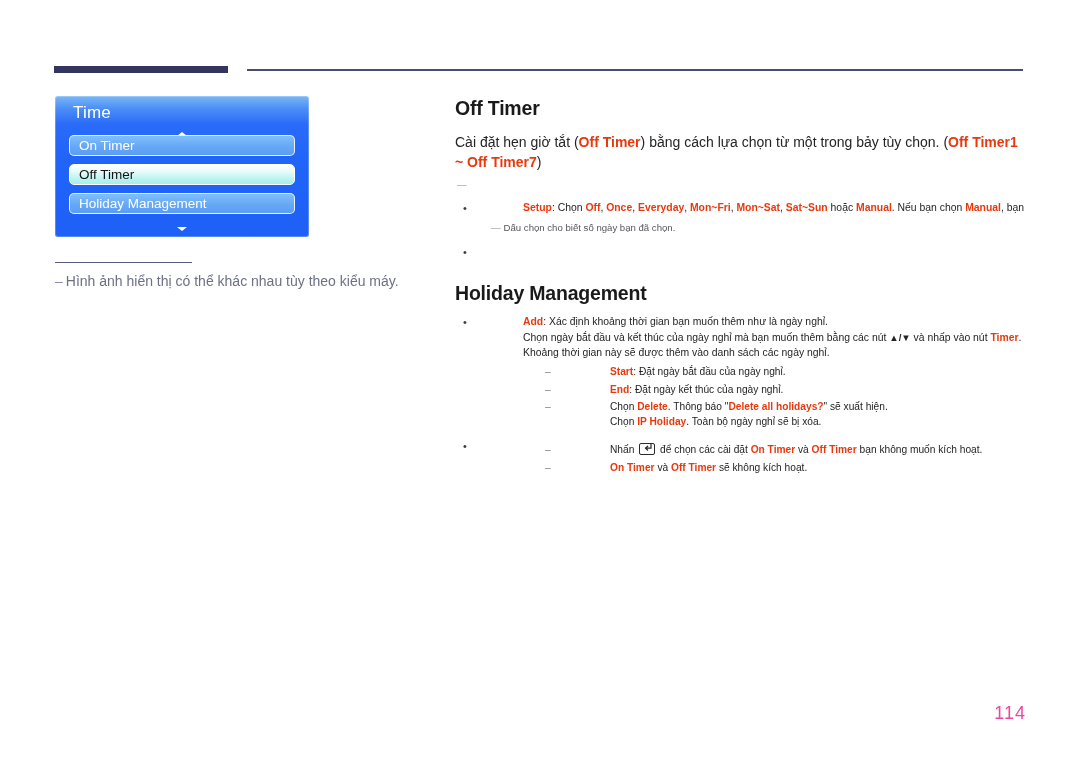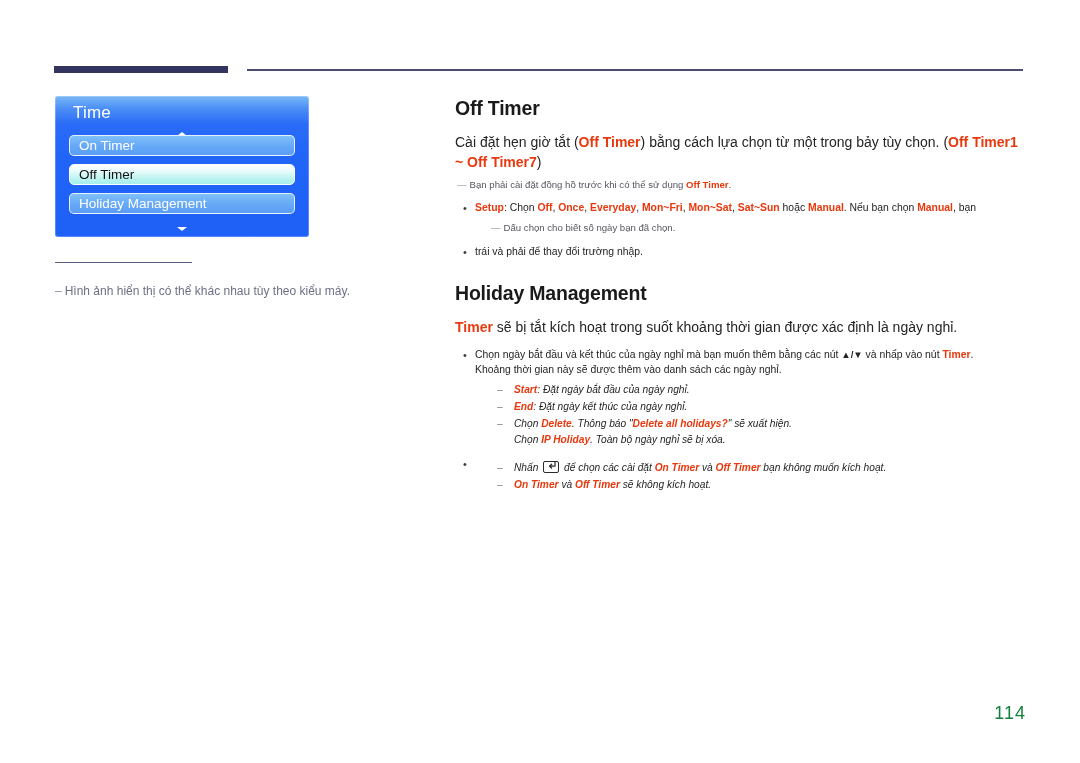--- a/index.html
+++ b/index.html
@@ -97,23 +97,23 @@
 
   
   .note-rule {
     position: absolute;
     left: 55px; top: 262px;
     width: 137px; height: 1px;
     background: #5a5c80;
   }
   .note-txt {
     position: absolute;
-    left: 55px; top: 284px;
+    left: 55px; top: 273px;
     width: 300px;
-    font-size: 12px;
+    font-size: 14px;
     color: #6d6f86;
     white-space: nowrap;
   }
   .note-dash { color: #8e90a5; margin-right: 3px; }
 
   
   .main {
     position: absolute;
     left: 455px; top: 97px;
     width: 570px;
@@ -161,36 +161,36 @@
     color: #242424;
   }
   .bl .dot {
     flex: 0 0 20px;
     text-align: left;
     padding-left: 8px;
     color: #3a3a3a;
     font-size: 11px;
     line-height: 1.48;
   }
-  .bl .bd { flex: 1 1 auto; }
+  .bl .bd { flex: 1 1 auto; margin-left: 48px; }
 
   
   .sb {
     display: flex;
     margin-top: 2px;
     font-size: 10.2px;
     line-height: 1.5;
     color: #242424;
   }
   .sb .dash {
     flex: 0 0 17px;
     color: #7e7f8a;
     letter-spacing: -1px;
   }
-  .sb .bd { flex: 1 1 auto; font-style: italic; }
+  .sb .bd { flex: 1 1 auto; }
   .sublist { margin-top: 4px; margin-left: 22px; }
 
   .contline { display: block; }
 
   
   .enterkey {
     display: inline-block;
     border: 1.4px solid #2a2a2a;
     border-radius: 2px;
     padding: 0 2px 0 3px;
@@ -204,21 +204,21 @@
   }
   .enterkey svg { display: block; }
 
   .updown { font-size: 9.5px; letter-spacing: 0px; }
 
   
   .pageno {
     position: absolute;
     right: 54px; top: 703px;
     font-size: 18px;
-    color: #15803d;
+    color: #ec4899;
     letter-spacing: 1px;
   }
 </style>
 </head>
 <body>
 
 <div class="page">
 
   <div class="hdr-bar"></div>
   <div class="hdr-line"></div>
@@ -253,49 +253,47 @@
   </div>
 
   <div class="main">
 
     <h1 class="sec">Off Timer</h1>
 
     <p class="body"><span>Cài đặt hẹn giờ tắt (</span><span class="red">Off Timer</span><span>) bằng cách lựa chọn từ một trong bảy tùy chọn. (</span><span class="red">Off Timer1 ~ Off Timer7</span><span>)</span></p>
 
     <div class="dashnote">
       <span class="em">—</span>
-      <span><span>Bạn phải cài đặt đồng hồ trước khi có thể sử dụng </span><span class="red">Off Timer</span><span>.</span></span>
     </div>
 
     <div class="bl">
       <div class="dot">•</div>
       <div class="bd">
         <span class="contline"><span class="red">Setup</span><span>: Chọn </span><span class="red">Off</span>, <span class="red">Once</span>, <span class="red">Everyday</span>, <span class="red">Mon~Fri</span>, <span class="red">Mon~Sat</span>, <span class="red">Sat~Sun</span><span> hoặc </span><span class="red">Manual</span><span>. Nếu bạn chọn </span><span class="red">Manual</span><span>, bạn</span></span>
       </div>
     </div>
 
     <div class="dashnote indent">
       <span class="em">—</span>
       <span>Dấu chọn cho biết số ngày bạn đã chọn.</span>
     </div>
 
     <div class="bl">
       <div class="dot">•</div>
       <div class="bd">
-        <span class="contline">trái và phải để thay đổi trường nhập.</span>
       </div>
     </div>
 
     <h1 class="sec second">Holiday Management</h1>
 
-    <p class="body"><span class="red">Timer</span><span> sẽ bị tắt kích hoạt trong suốt khoảng thời gian được xác định là ngày nghỉ.</span></p>
 
     <div class="bl">
       <div class="dot">•</div>
       <div class="bd">
+        <span class="contline"><span class="red">Add</span><span>: Xác định khoảng thời gian bạn muốn thêm như là ngày nghỉ.</span></span>
         <span class="contline"><span>Chọn ngày bắt đầu và kết thúc của ngày nghỉ mà bạn muốn thêm bằng các nút </span><span class="bold updown">▲/▼</span><span> và nhấp vào nút </span><span class="red">Timer</span><span>.</span></span>
         <span class="contline">Khoảng thời gian này sẽ được thêm vào danh sách các ngày nghỉ.</span>
 
         <div class="sublist">
           <div class="sb">
             <div class="dash">–</div>
             <div class="bd"><span class="red">Start</span><span>: Đặt ngày bắt đầu của ngày nghỉ.</span></div>
           </div>
           <div class="sb">
             <div class="dash">–</div>

